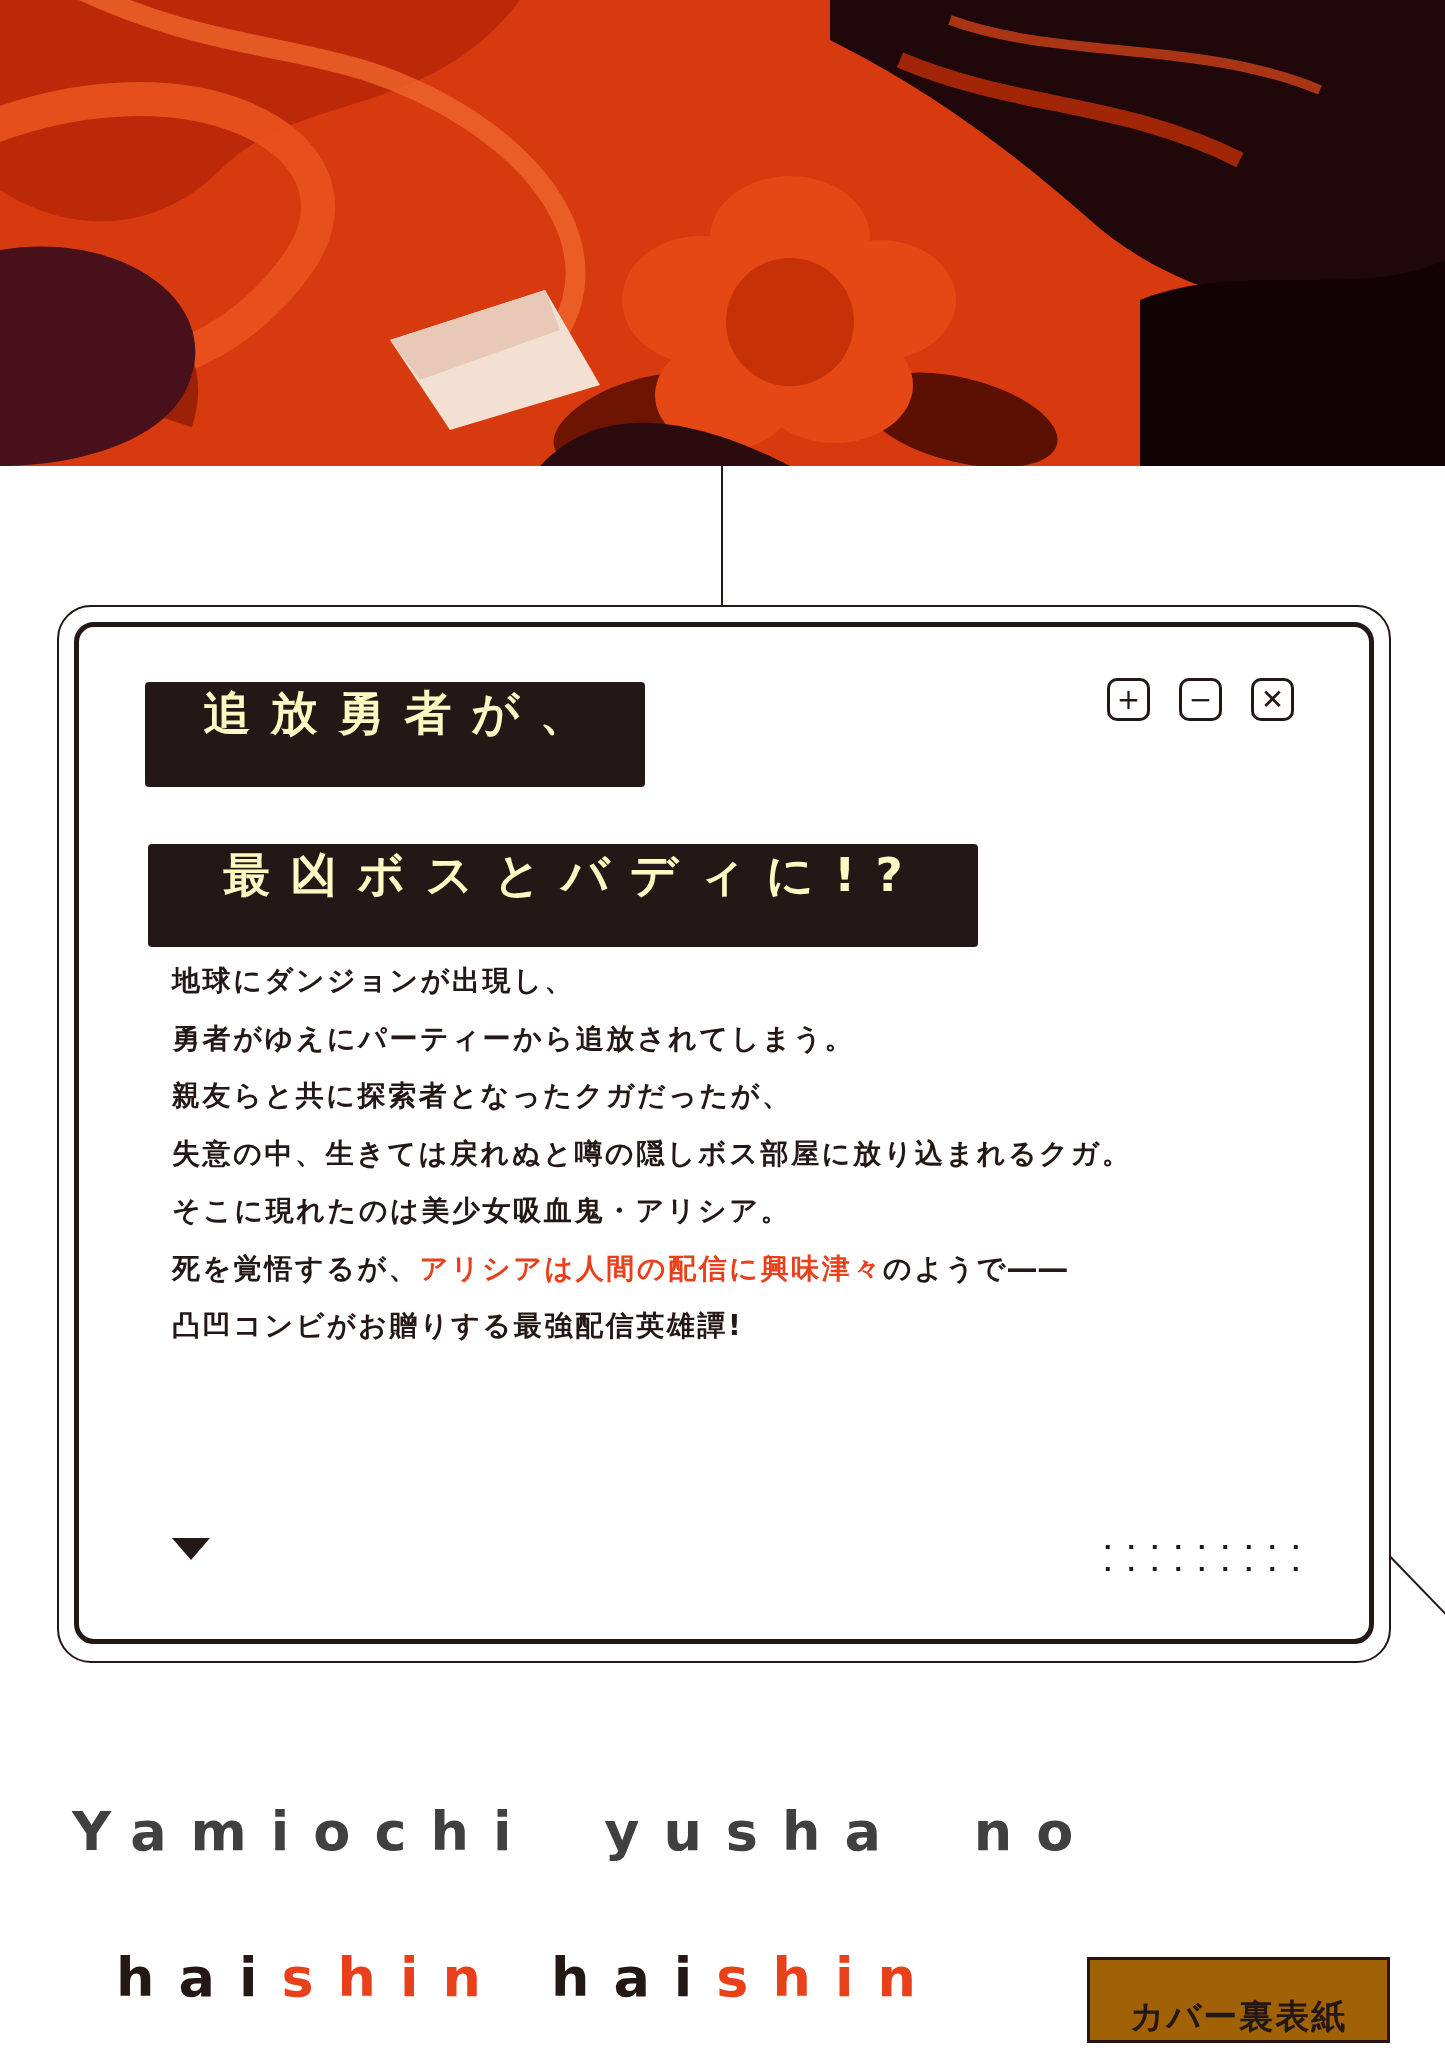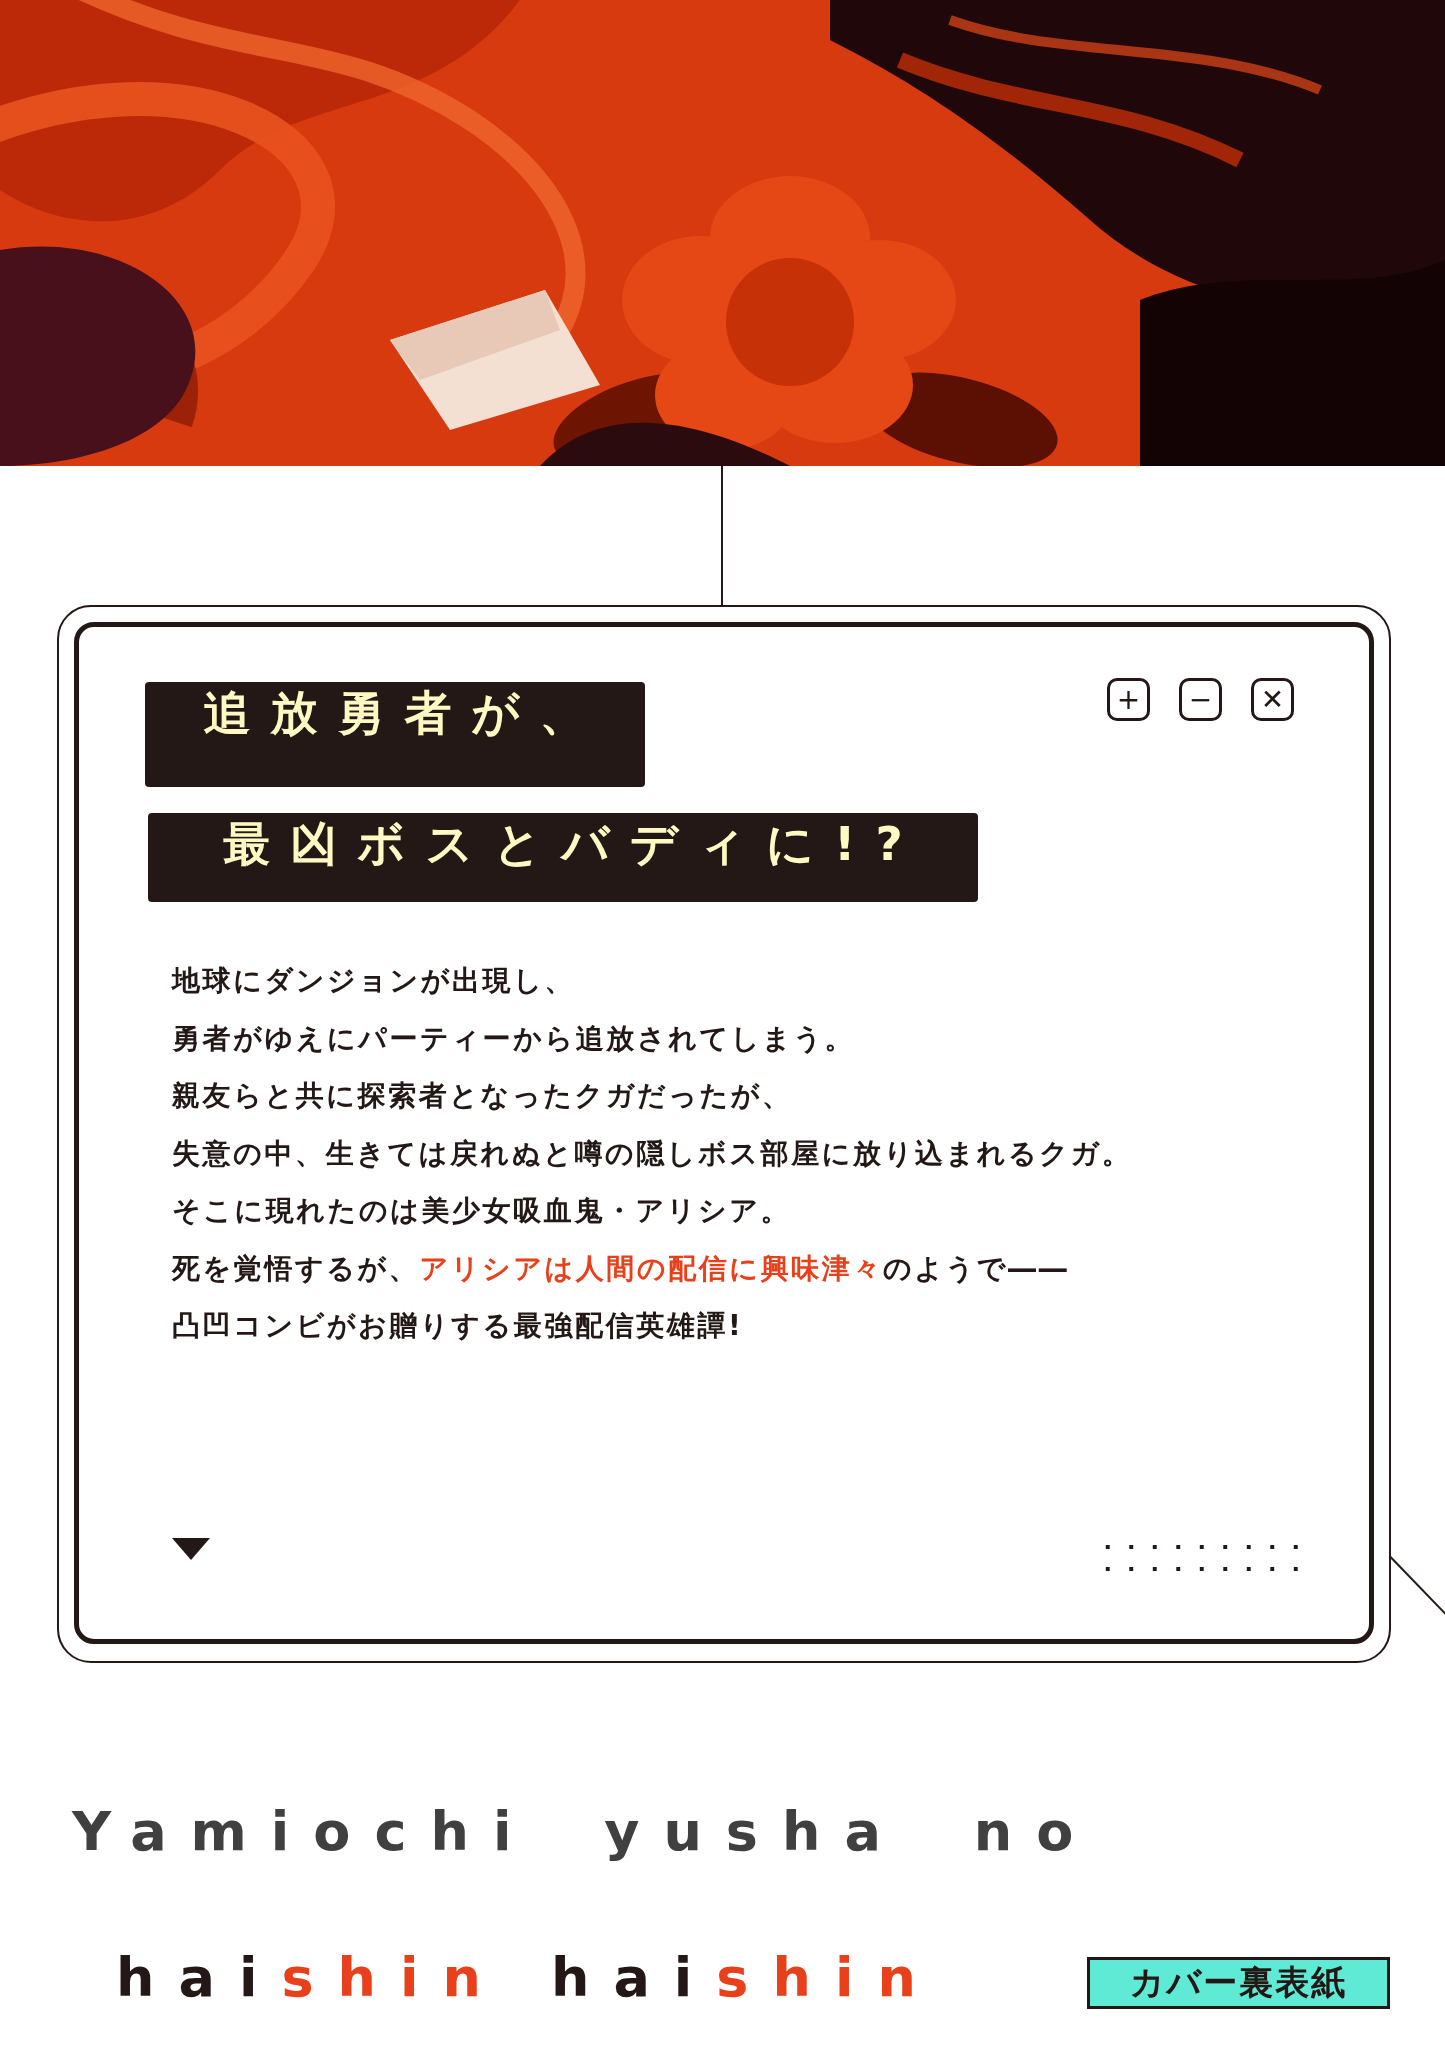--- a/index.html
+++ b/index.html
@@ -34,21 +34,21 @@
     font-size:28px; line-height:1; color:#231815; font-weight:400; cursor:pointer;
     font-family:"DejaVu Sans","Liberation Sans",sans-serif; padding:0;
   }
 
   .banner {
     position:absolute; background:#231815; border-radius:4px; color:#fef9c3;
     display:flex; align-items:flex-start; justify-content:center;
     font-size:47px; font-weight:700; letter-spacing:20px; white-space:nowrap;
   }
   .banner-1 { left:145px; top:682px; width:500px; height:105px; }
-  .banner-2 { left:148px; top:813px; width:830px; height:89px; }
+  .banner-2 { left:148px; top:844px; width:830px; height:103px; }
   .banner .txt { display:block; margin-right:-20px; }
 
   .synopsis {
     position:absolute; left:172px; top:952px; width:1120px;
     font-size:28px; font-weight:700; letter-spacing:2.6px; line-height:57.5px;
     color:#231815; white-space:nowrap;
   }
   .accent-text { color:#e8401a; }
 
   .advance-triangle {
@@ -69,23 +69,23 @@
     color:#404040; white-space:nowrap;
   }
   .romaji-2 {
     position:absolute; left:72px; top:1946px;
     font-size:54px; font-weight:700; letter-spacing:24px;
     color:#231815; white-space:nowrap;margin-left:44px;
   }
   .romaji-2 .word2 { margin-left:46px; }
 
   .cover-label-box {
-    position:absolute; left:1087px; top:1957px; width:303px; height:52px;
-    border:3px solid #231815; background:#5eead4;
-    display:flex; align-items:flex-start; justify-content:center;
+    position:absolute; left:1087px; top:1957px; width:303px; height:86px;
+    border:3px solid #231815; background:#a16207;
+    display:flex; align-items:flex-end; justify-content:center;
     font-size:34px; font-weight:700; letter-spacing:2px; color:#231815;
     white-space:nowrap;
   }
 </style>
 </head>
 <body>
 
 <div class="page">
 
   <svg class="artwork" viewBox="0 0 1445 466" preserveAspectRatio="none" aria-hidden="true">

